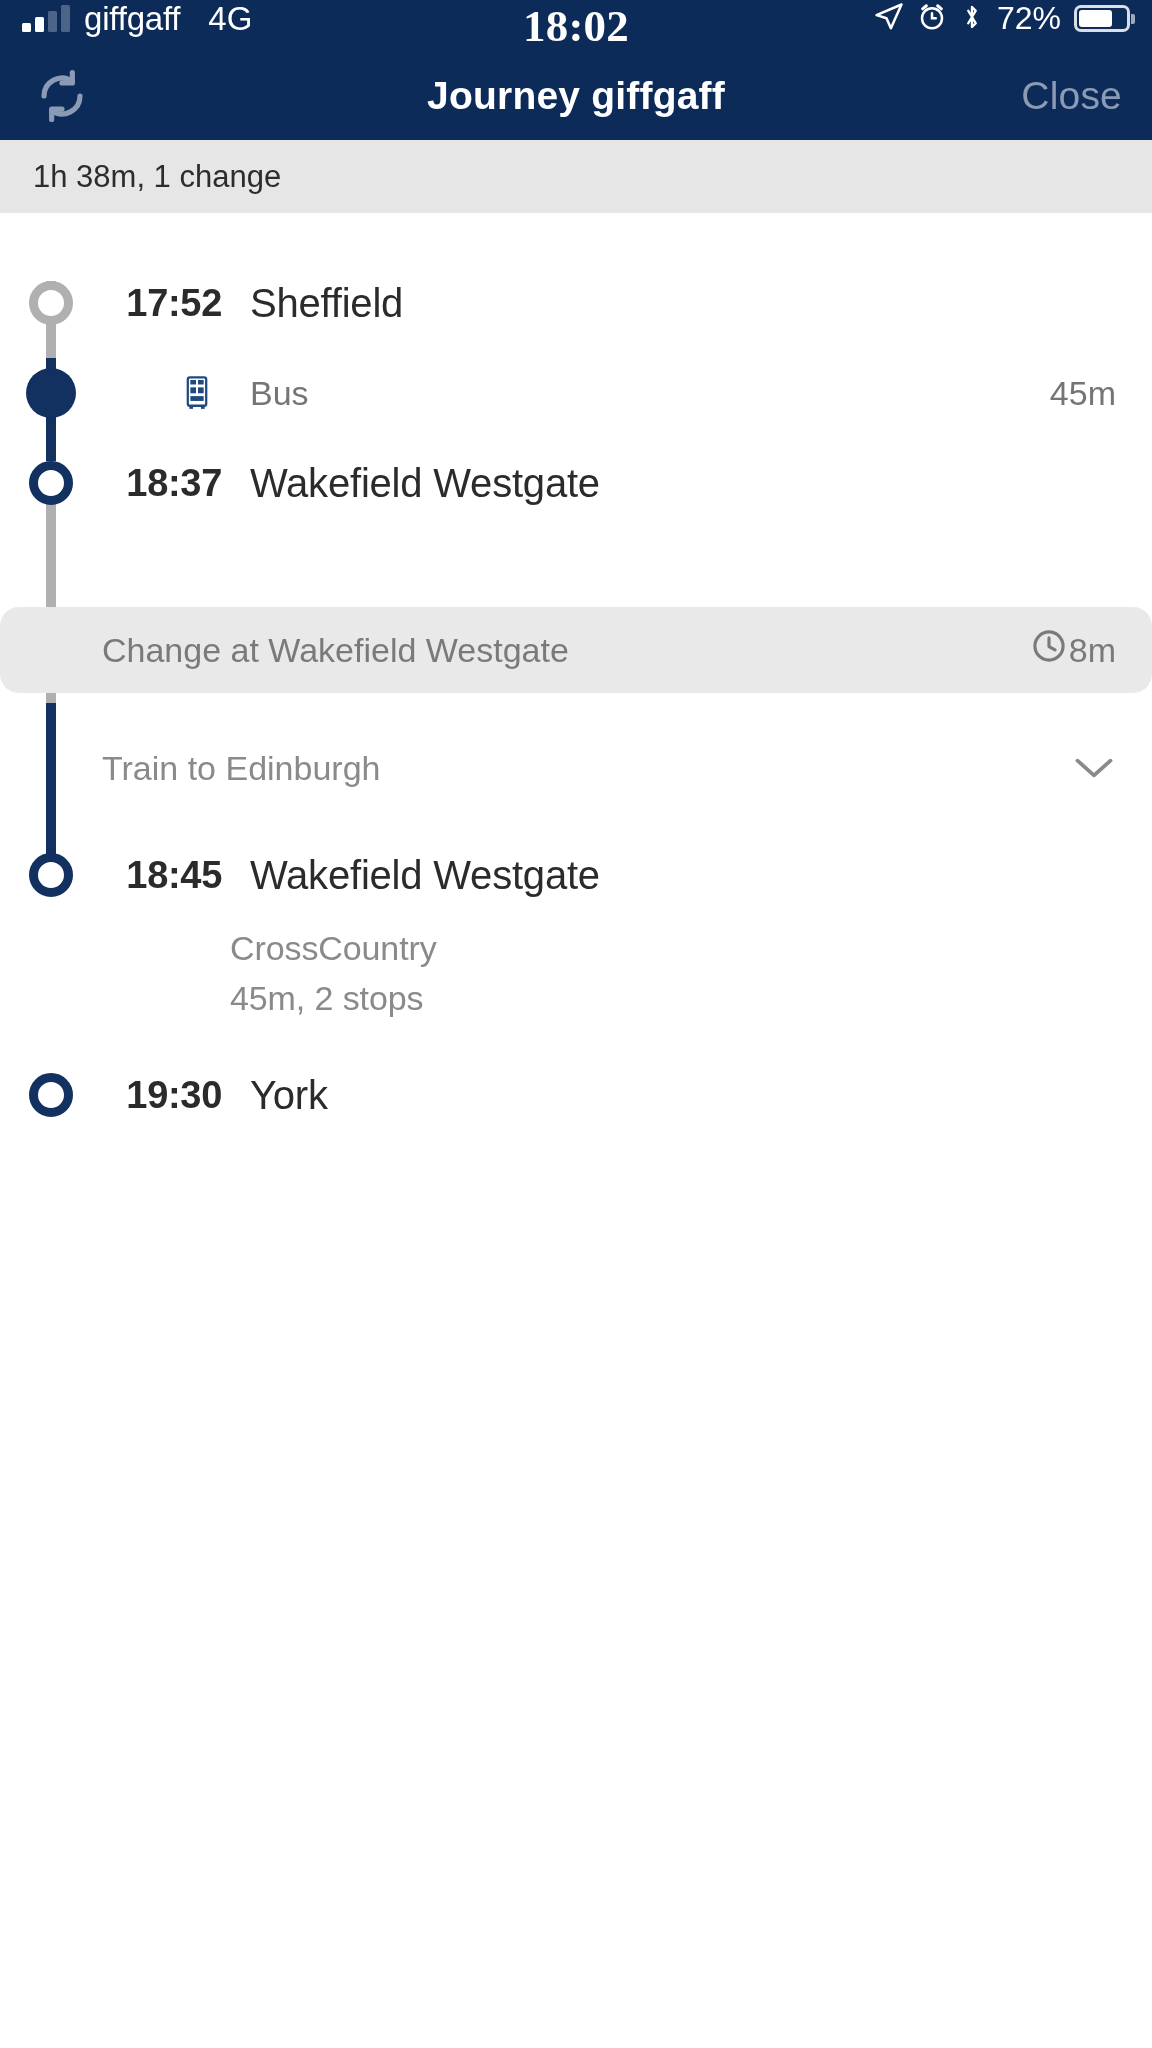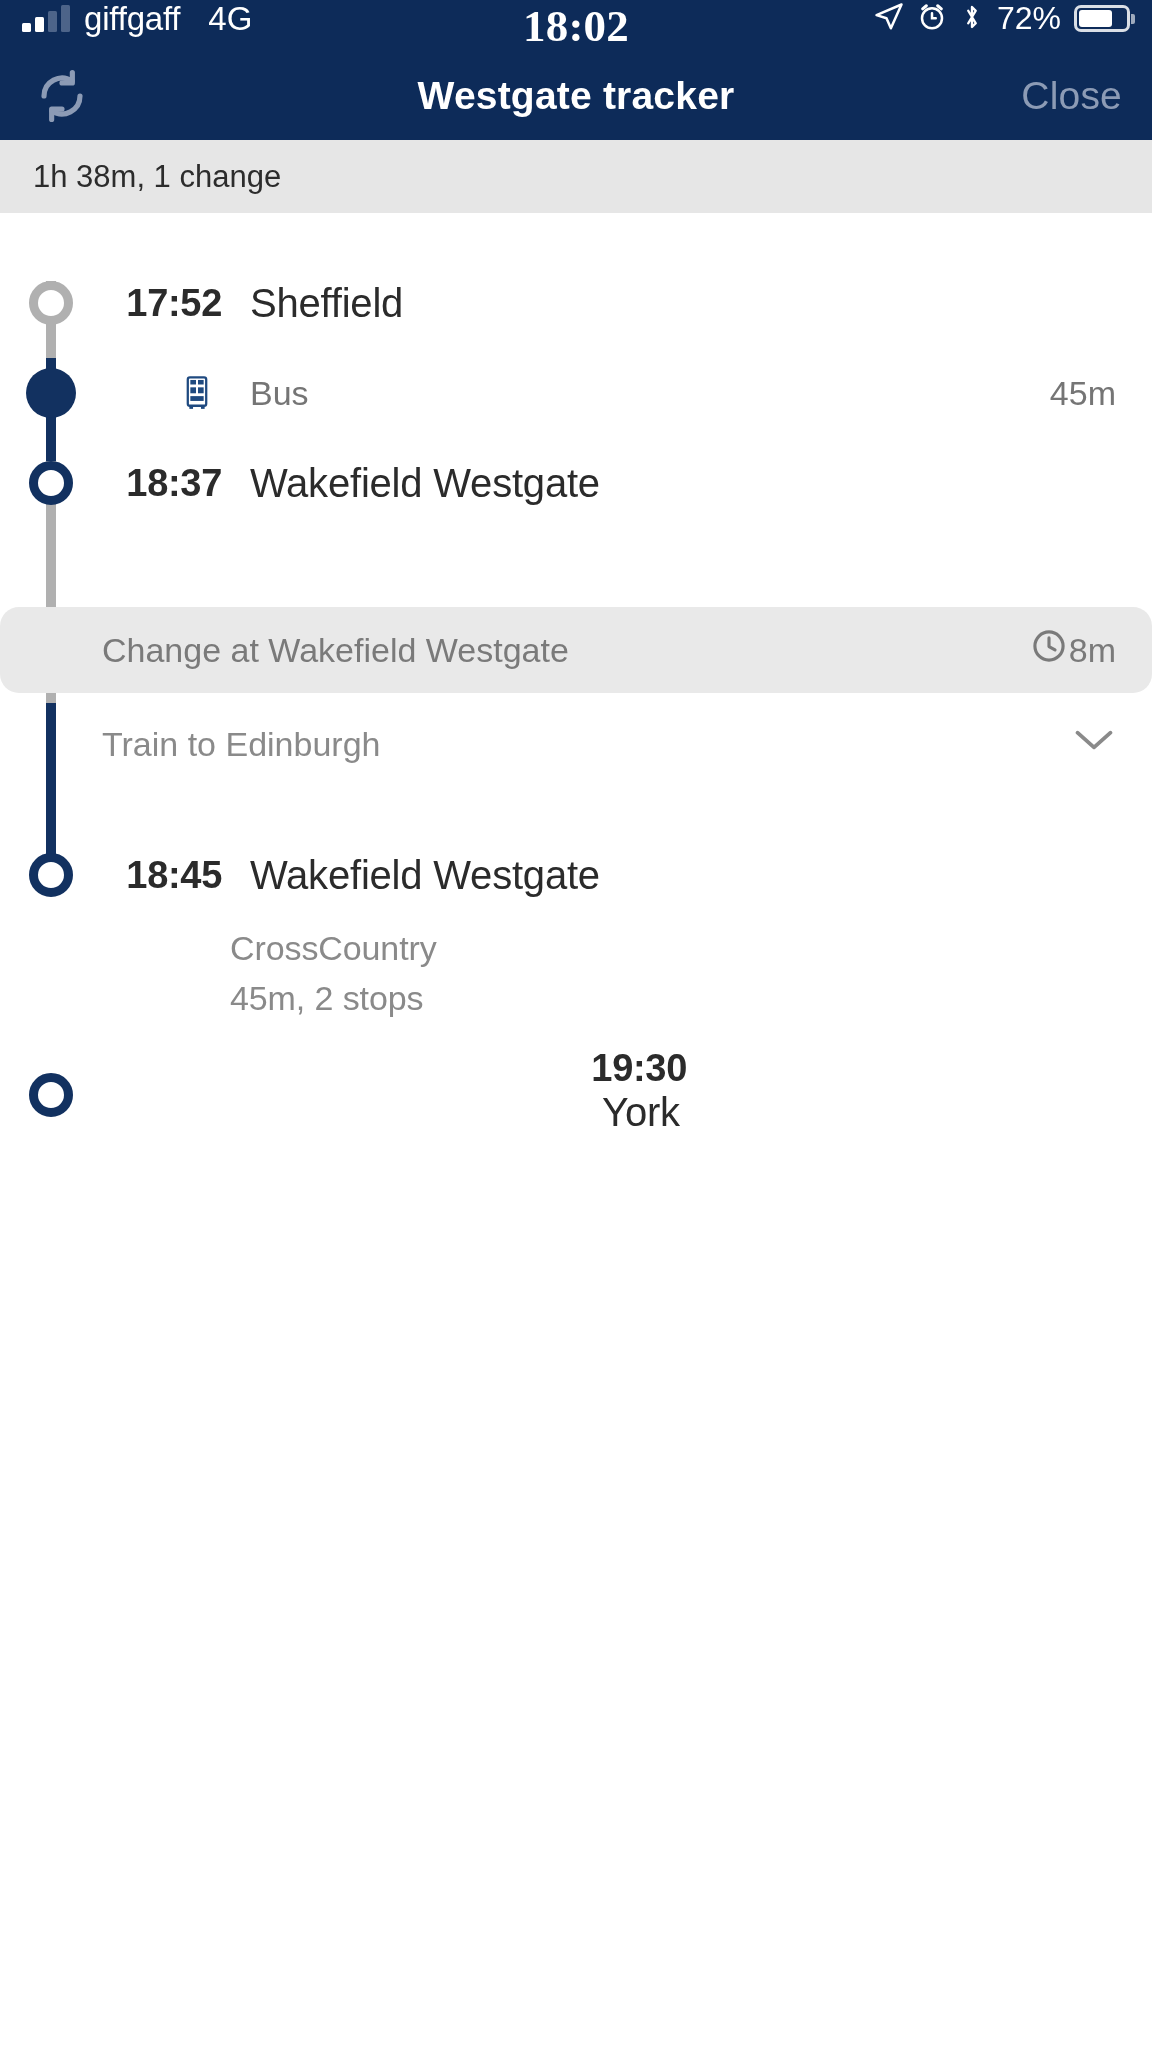--- a/index.html
+++ b/index.html
@@ -256,21 +256,21 @@
     align-items: center;
     gap: 2px;
     font-size: 34px;
     color: #7a7a7a;
   }
 
   
   .operator-row {
     height: 86px;
     display: flex;
-    align-items: flex-start;
+    align-items: center;
     padding-left: 102px;
     padding-right: 36px;
     position: relative;
     z-index: 2;
     gap: 20px;
   }
   .operator-text {
     font-size: 34px;
     color: #8a8a8a;
   }
@@ -342,21 +342,21 @@
 
   <div class="navbar">
     <div class="nav-refresh">
       <svg width="54" height="54" viewBox="0 0 24 24">
         <path d="M4 12a8 8 0 0 1 12.5-6.6" fill="none" stroke="#8c9bb5" stroke-width="2.3" stroke-linecap="round"></path>
         <path d="M20 12a8 8 0 0 1-12.5 6.6" fill="none" stroke="#8c9bb5" stroke-width="2.3" stroke-linecap="round"></path>
         <path d="M16.6 1.6 L16.6 6.2 L12 6.2" fill="none" stroke="#8c9bb5" stroke-width="2.3" stroke-linecap="round" stroke-linejoin="round"></path>
         <path d="M7.4 22.4 L7.4 17.8 L12 17.8" fill="none" stroke="#8c9bb5" stroke-width="2.3" stroke-linecap="round" stroke-linejoin="round"></path>
       </svg>
     </div>
-    <div class="nav-title">Westgate tracker</div>
+    <div class="nav-title">Journey giffgaff</div>
     <div class="nav-close">Close</div>
   </div>
 
   <div class="summary">1h 38m, 1 change</div>
 
   <div class="journey">
 
     <div class="spine grey" style="top:48px;height:82px;"></div>
     <div class="spine navy" style="top:125px;height:110px;"></div>
     <div class="spine grey" style="top:228px;height:252px;"></div>
@@ -448,20 +448,20 @@
       <div class="detail-line">CrossCountry</div>
       <div class="detail-line">45m, 2 stops</div>
     </div>
 
     <div class="spacer-sm" style="height:24px;"></div>
 
     <div class="row">
       <div class="marker" style="top:0;height:96px;">
         <span class="ring navy"></span>
       </div>
-      <div class="stop-row" style="width:100%;flex-direction:column;">
+      <div class="stop-row" style="width:100%;">
         <span class="stop-time">19:30</span>
         <span class="stop-name">York</span>
       </div>
     </div>
 
   </div>
 </div>
 
 </body></html>

